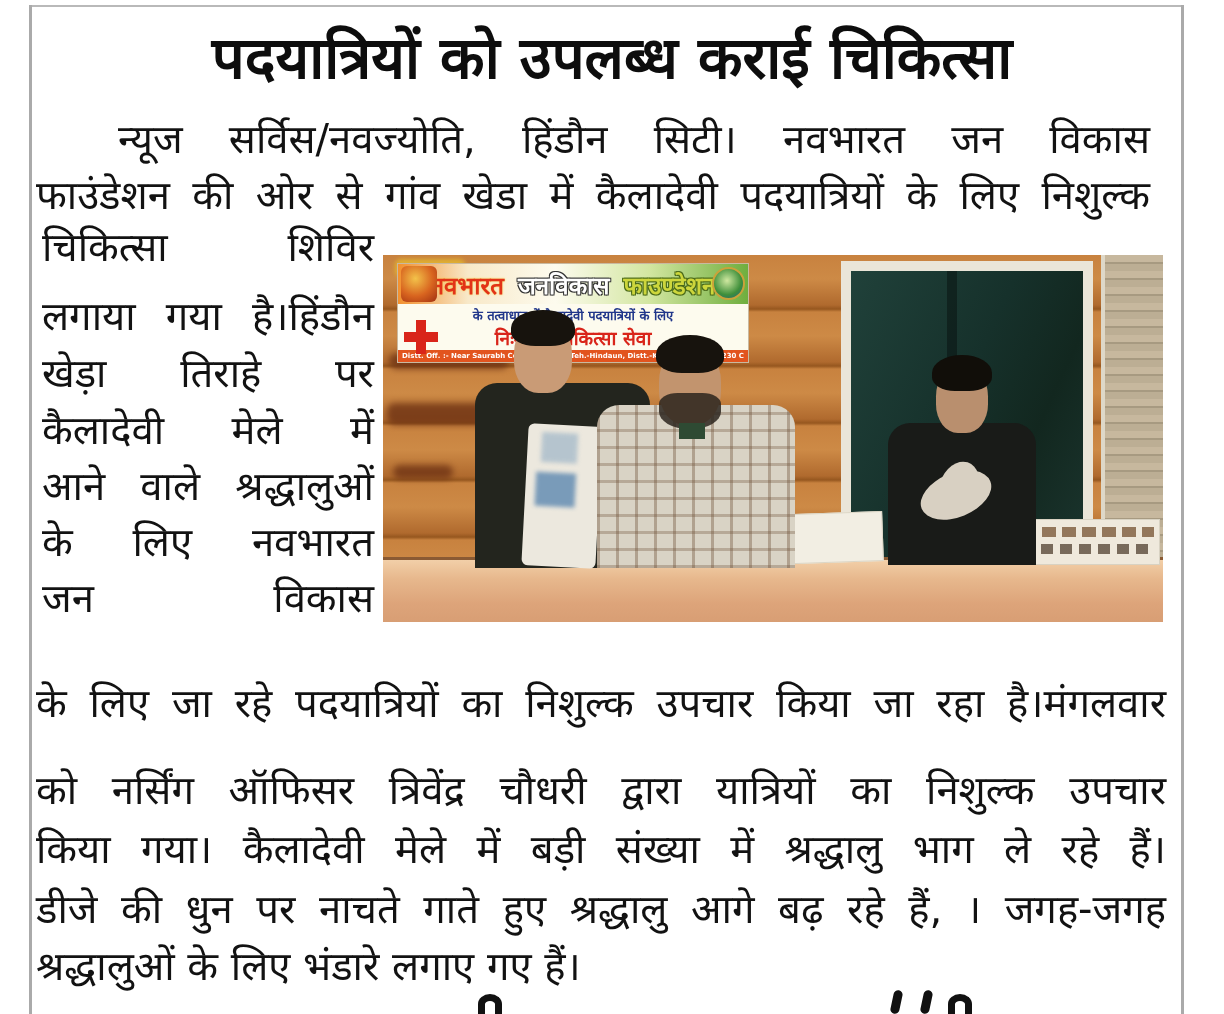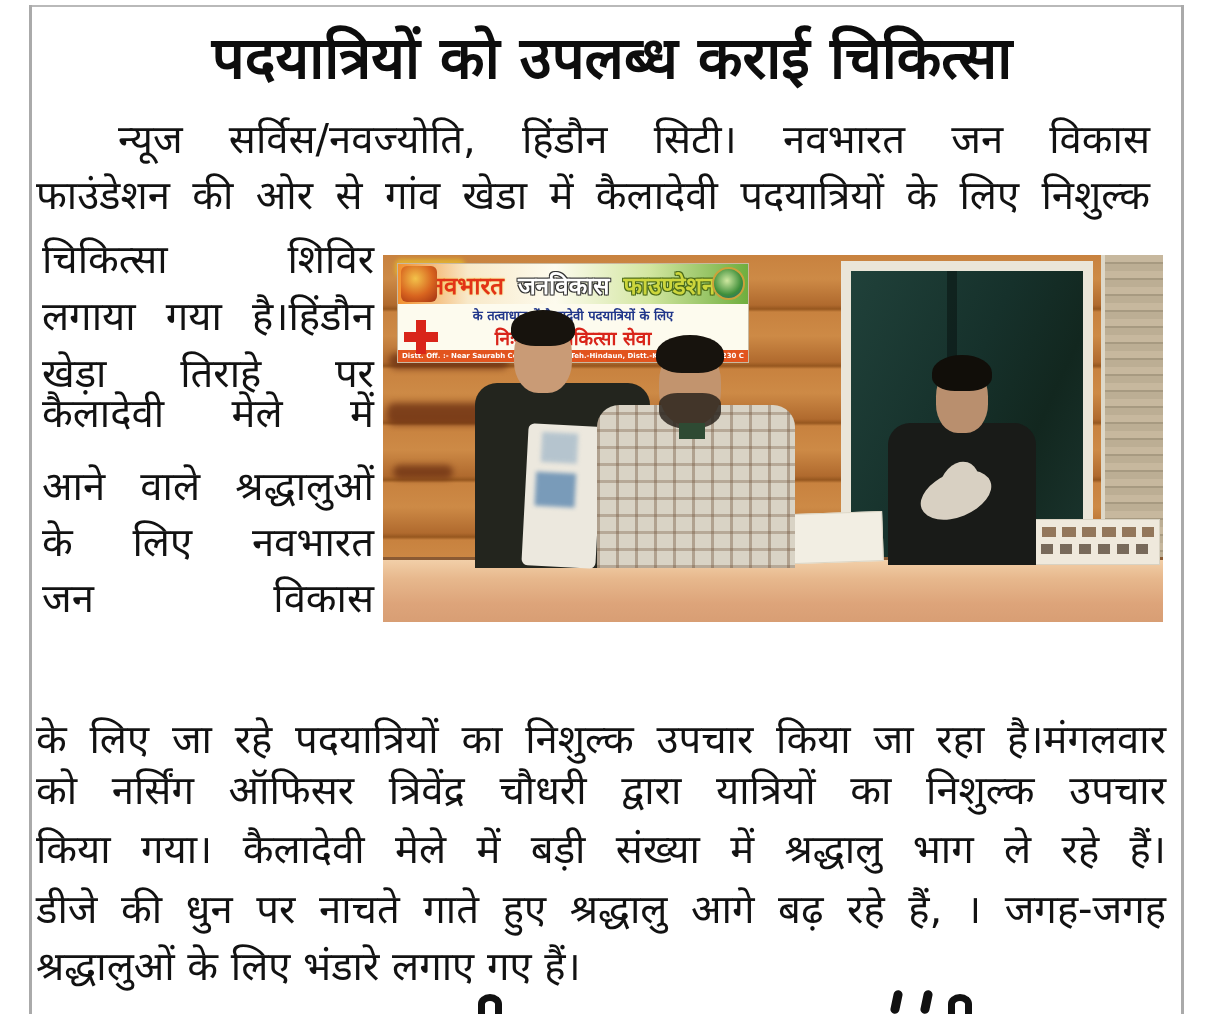--- a/index.html
+++ b/index.html
@@ -22,25 +22,25 @@
   .txtline {
     position:absolute; font-size:40px; line-height:1.25; color:#121212;
     text-align:justify; text-align-last:justify;
   }
   .txtline .bold { font-weight:400; }
   .intro { left:118px; top:114px; width:1032px; }
   .para2 { left:36px; top:170px; width:1114px; }
 
   .leftcol { position:absolute; left:42px; width:332px; font-size:40px;
     text-align:justify; text-align-last:justify; color:#121212; }
-  .lc0{top:230px;} .lc1{top:287px;} .lc2{top:344px;} .lc3{top:384px;}
+  .lc0{top:218px;} .lc1{top:287px;} .lc2{top:344px;} .lc3{top:401px;}
   .lc4{top:457px;} .lc5{top:513px;} .lc6{top:569px;}
 
   .bodyline { left:36px; width:1130px; }
-  .bl0{top:646px;} .bl1{top:714px;} .bl2{top:765px;} .bl3{top:824px;}
+  .bl0{top:646px;} .bl1{top:678px;} .bl2{top:765px;} .bl3{top:824px;}
   .bl4{top:884px;}
   .bl5{top:941px; text-align:left; text-align-last:left;}
 
   
   .photo {
     position:absolute; left:383px; top:255px; width:780px; height:367px;
     overflow:hidden; background:
       repeating-linear-gradient(180deg, #c8823f 0px, #cd8a46 24px, #b06a2e 50px, #96571f 54px, #c8823f 57px);
   }
   .wood-mark { position:absolute; background:#6a2f12; filter:blur(3px); opacity:.75; border-radius:8px; }

